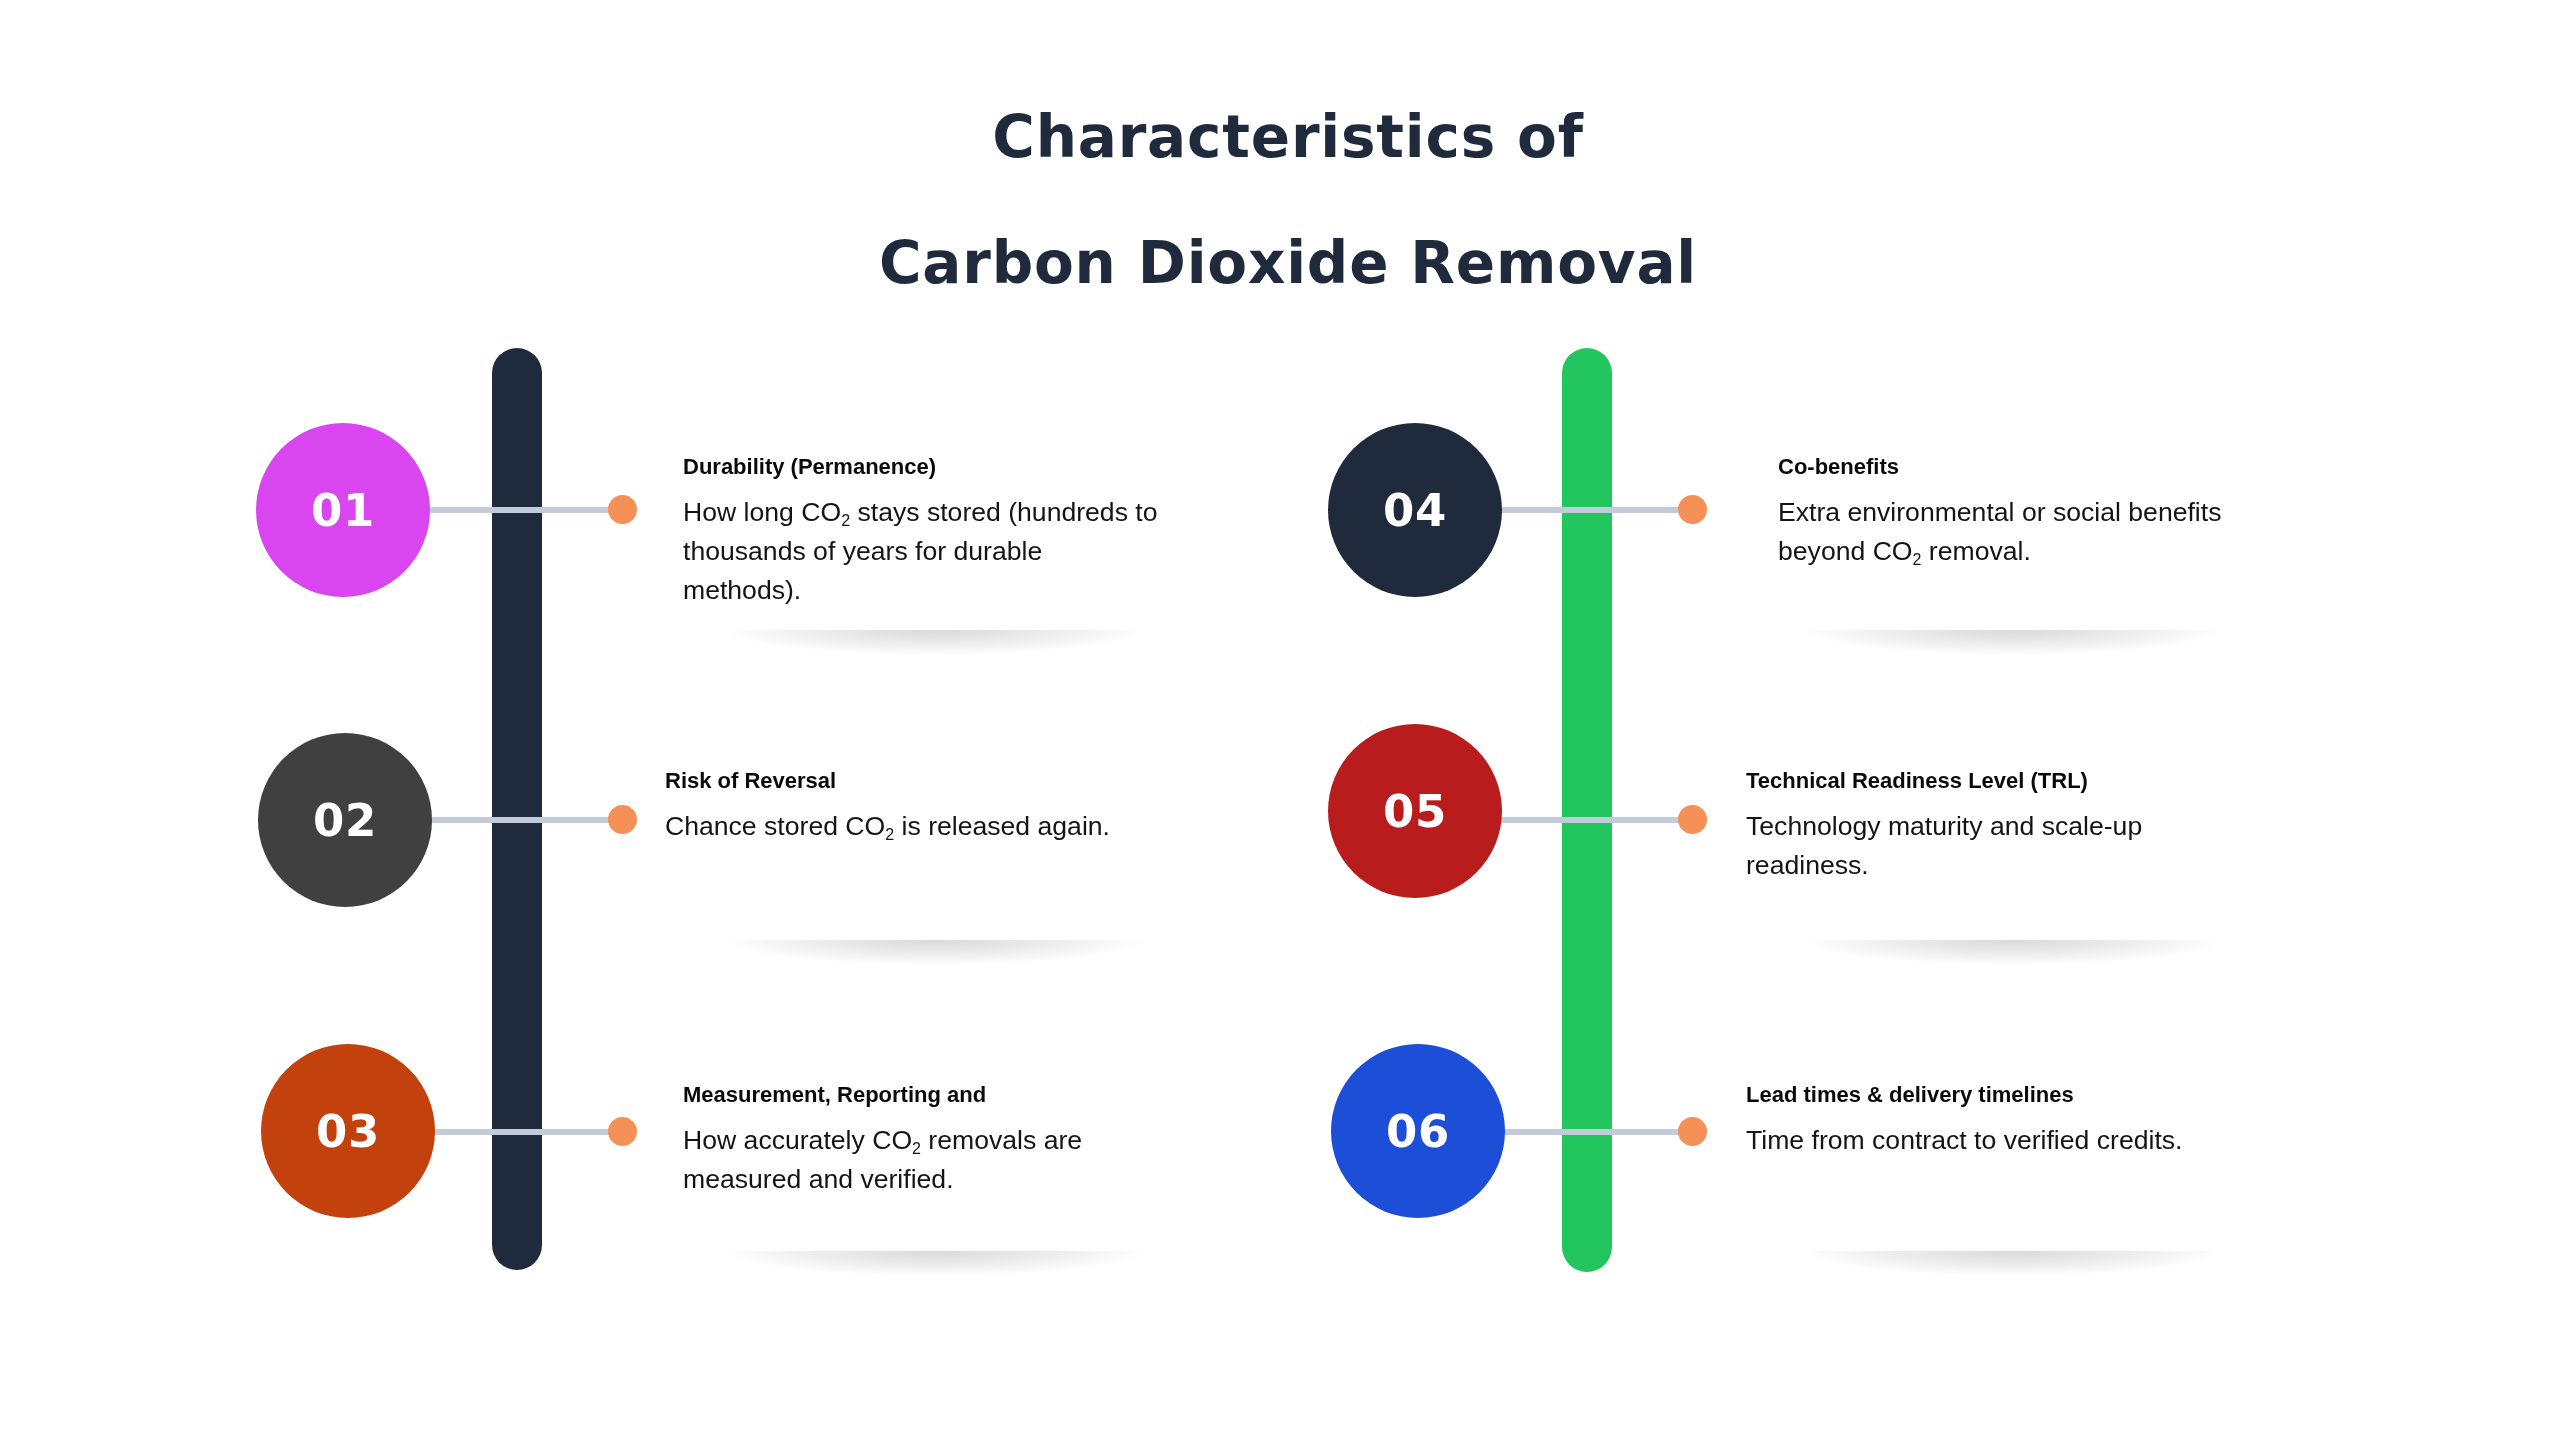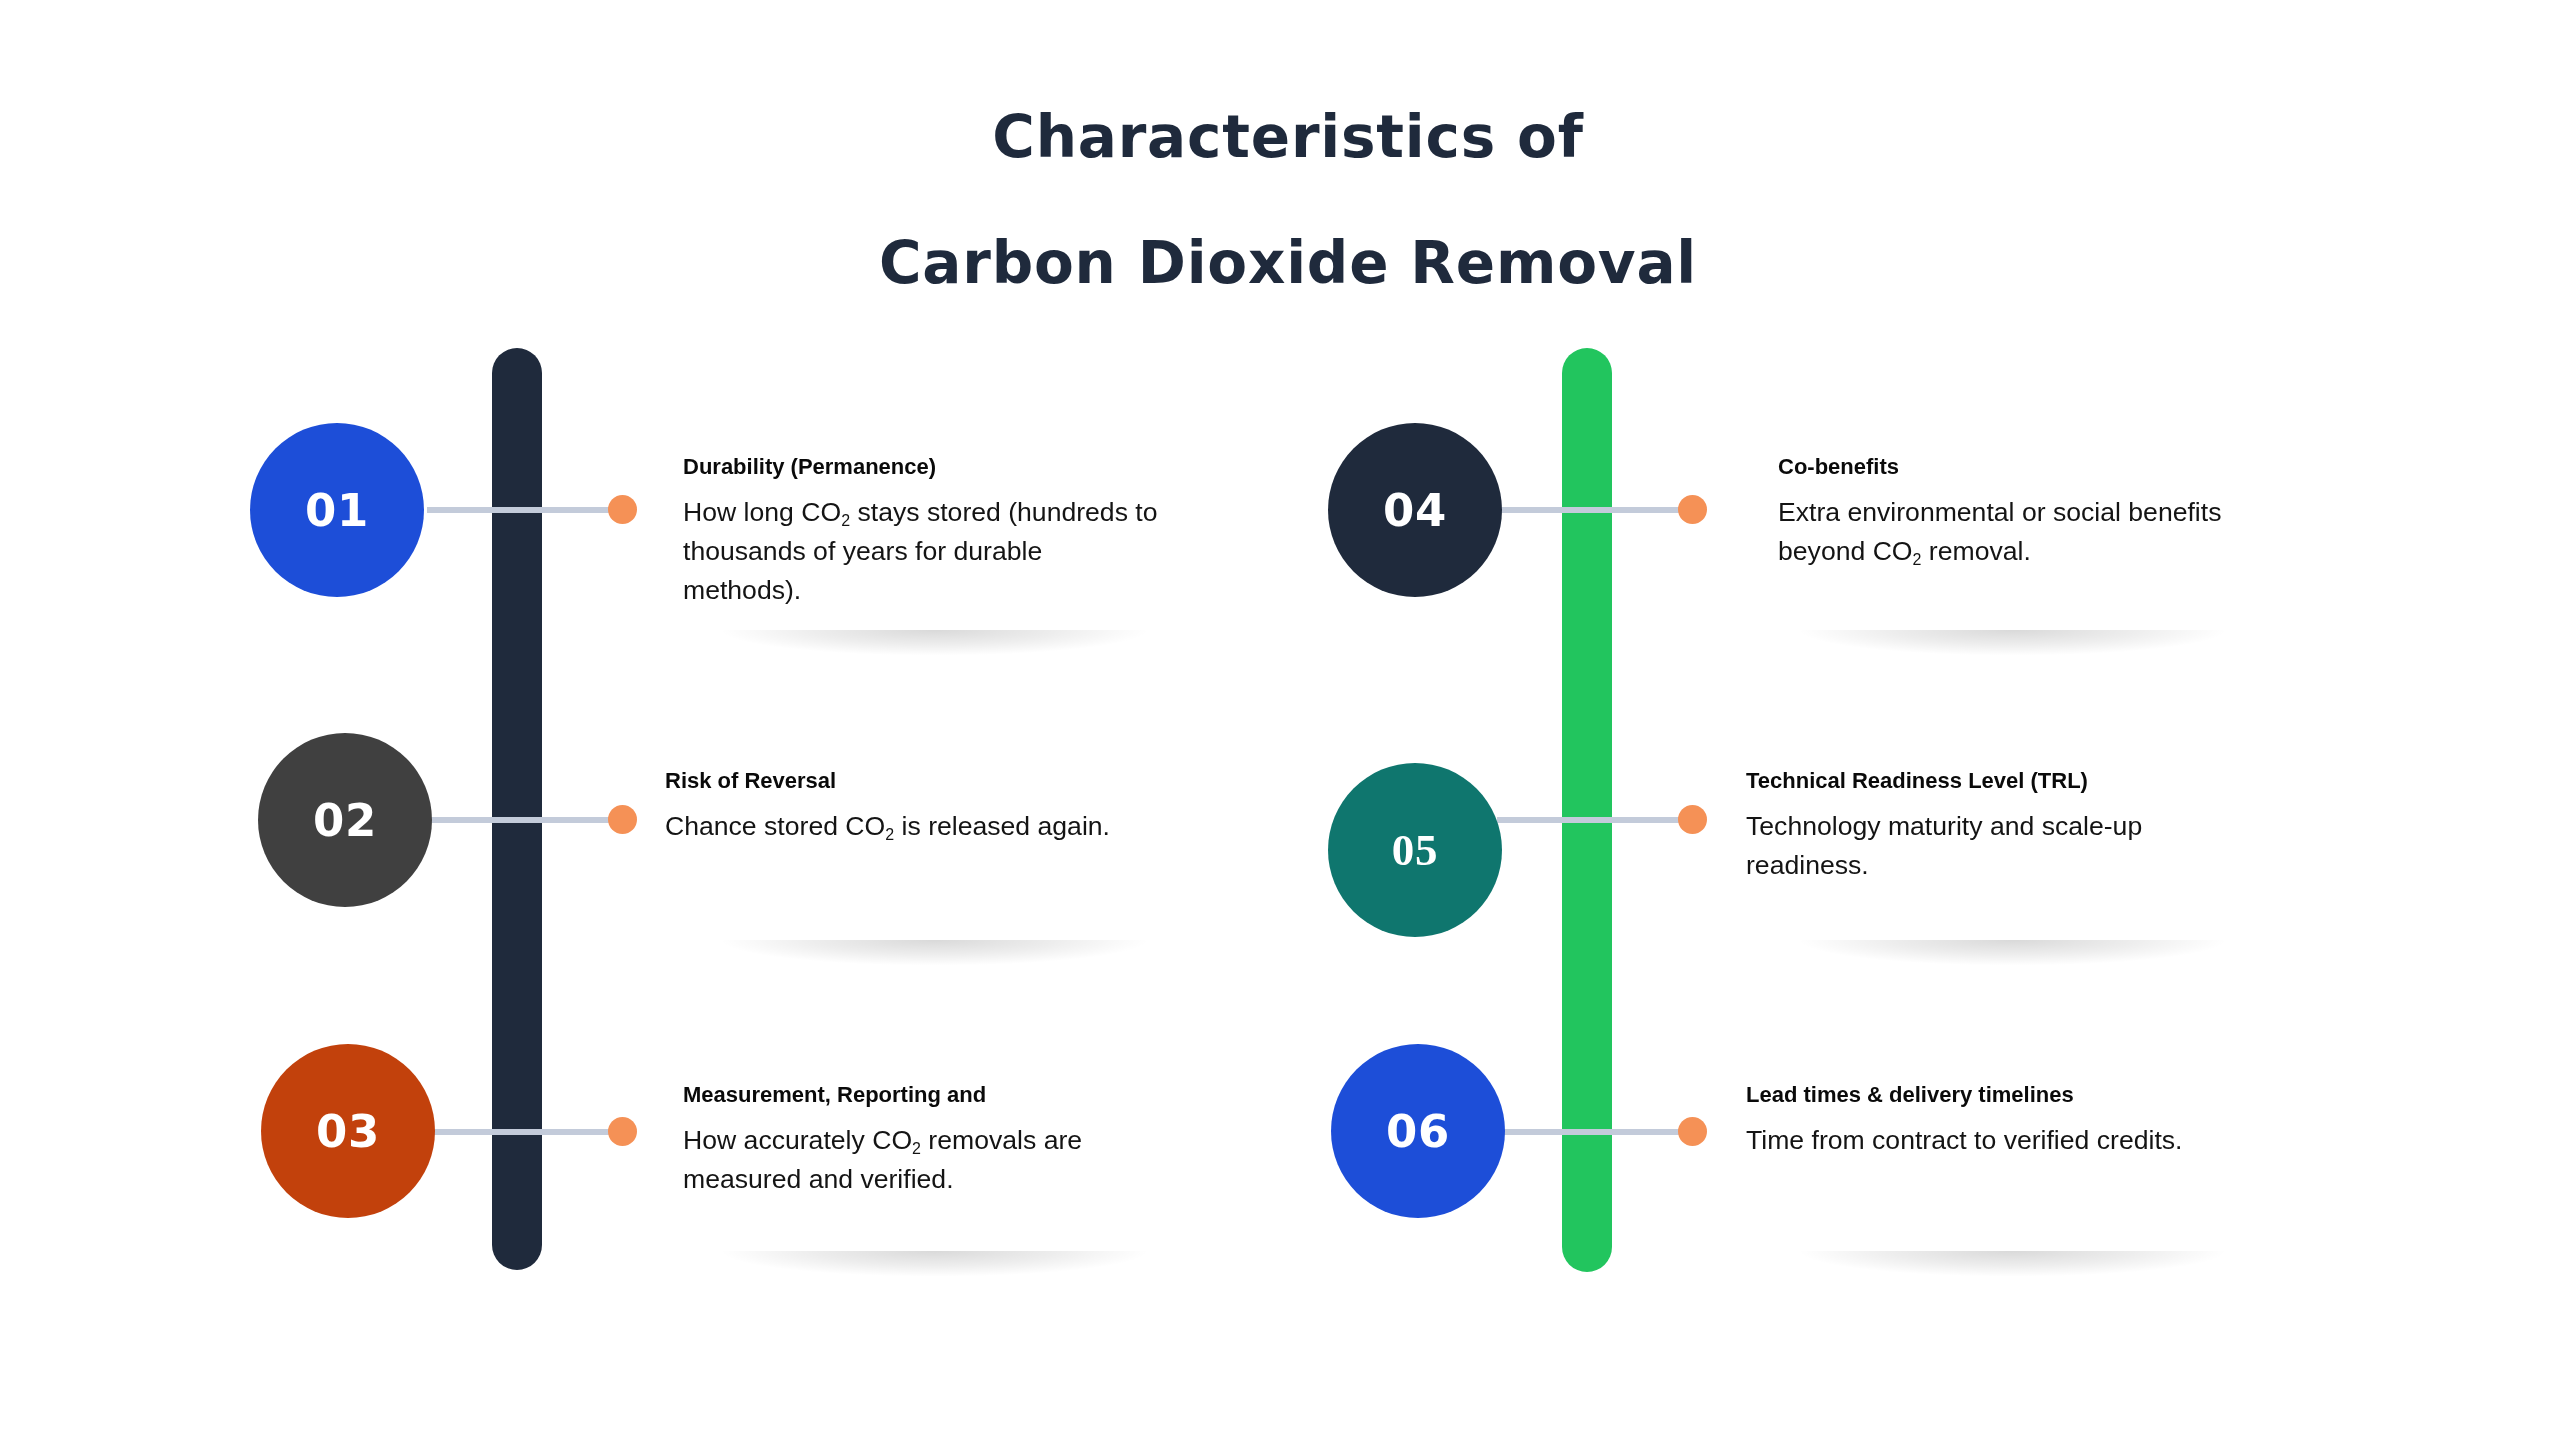--- a/index.html
+++ b/index.html
@@ -46,21 +46,21 @@
 <body>
 
 <div class="title">
   <div>Characteristics of</div>
   <div>Carbon Dioxide Removal</div>
 </div>
 
 <div class="bar" style="left:492px; top:348px; height:922px; background:#1f2a3c;"></div>
 
 <div class="connector" style="left:427px; top:507px; width:185px;"></div>
-<div class="circle" style="left:250px; top:423px; background:#1d4ed8;">
+<div class="circle" style="left:256px; top:423px; background:#d946ef;">
   <span>01</span>
 </div>
 <div class="dot" style="left:608px; top:495px; background:#f59156;"></div>
 <div class="card" style="left:683px; top:445px;">
   <div class="card-title">Durability (Permanence)</div>
   <div class="card-body">
     <div><span>How long CO</span><sub>2</sub><span> stays stored (hundreds to</span></div>
     <div><span>thousands of years for durable</span></div>
     <div><span>methods).</span></div>
   </div>
@@ -104,21 +104,21 @@
 <div class="card" style="left:1746px; top:445px;margin-left:32px;">
   <div class="card-title">Co-benefits</div>
   <div class="card-body">
     <div><span>Extra environmental or social benefits</span></div>
     <div><span>beyond CO</span><sub>2</sub><span> removal.</span></div>
   </div>
 </div>
 <div class="shadow" style="left:1745px; top:630px;"></div>
 
 <div class="connector" style="left:1497px; top:817px; width:185px;"></div>
-<div class="circle" style="left:1328px; top:763px; background:#0f766e;font-family:Liberation Serif, serif;">
+<div class="circle" style="left:1328px; top:724px; background:#b91c1c;">
   <span>05</span>
 </div>
 <div class="dot" style="left:1678px; top:805px; background:#f59156;"></div>
 <div class="card" style="left:1746px; top:759px;">
   <div class="card-title">Technical Readiness Level (TRL)</div>
   <div class="card-body">
     <div><span>Technology maturity and scale-up</span></div>
     <div><span>readiness.</span></div>
   </div>
 </div>

